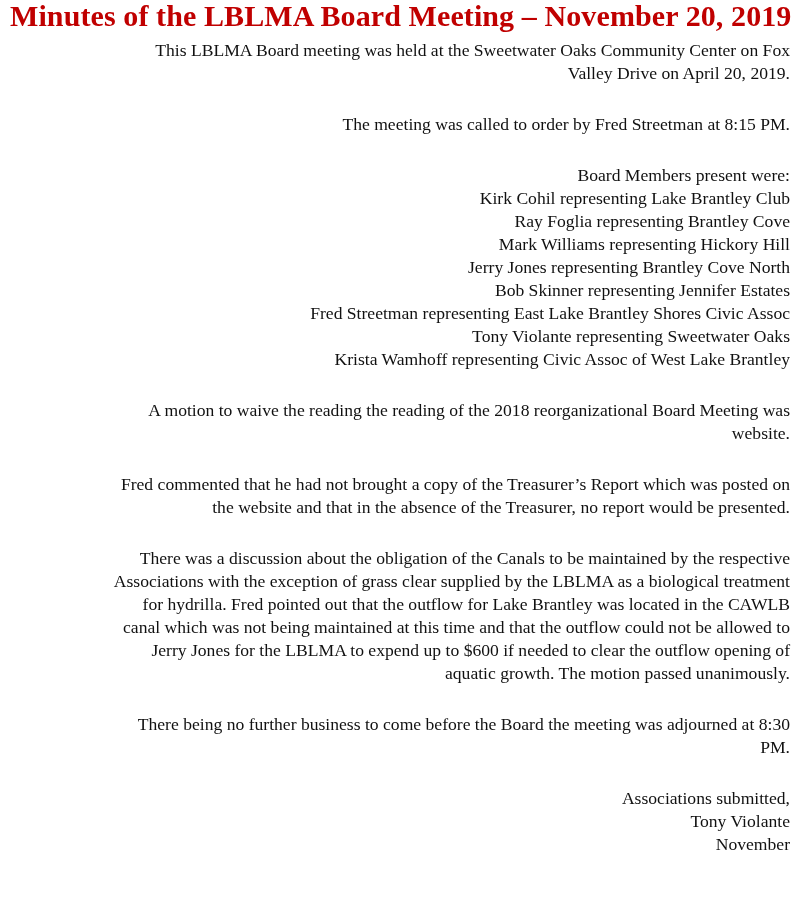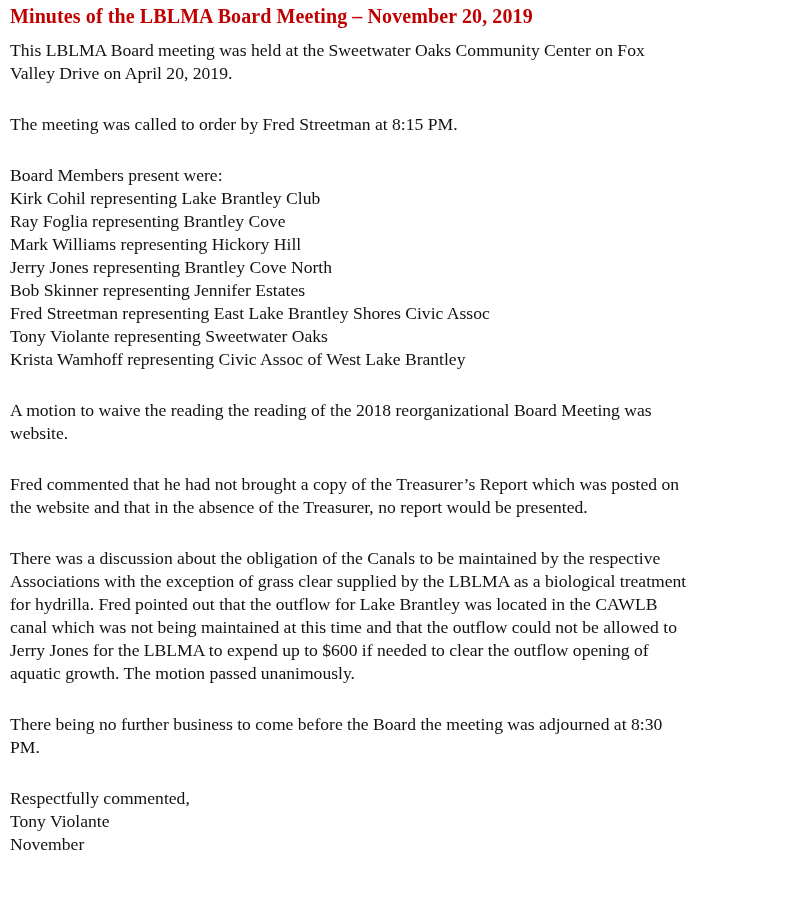--- a/index.html
+++ b/index.html
@@ -4,26 +4,27 @@
   <style>
     html, body { margin: 0; padding: 0; background: #ffffff; }
     body {
       width: 800px; height: 897px; overflow: hidden;
       font-family: "Liberation Serif", "DejaVu Serif", serif;
       color: #111111;
     }
     .page { position: relative; padding: 0 0 0 10px; }
     .title {
       margin: 0; padding-top: 3px;
-      font-size: 20px; font-weight: bold; color: #c00000;
+      font-size: 30px; font-weight: bold; color: #c00000;
       line-height: 26px; letter-spacing: 0.1px;
     }
     .para {
       margin: 0; font-size: 17.6px; line-height: 23px;
       width: 780px;
+      text-align: right;
     }
     .gap1 { margin-top: 10px; }
     .gap2 { margin-top: 28px; }
     .line { display: block; white-space: nowrap; }
   </style>
 </head>
 <body>
 
 <div class="page">
   <h1 class="title">Minutes of the LBLMA Board Meeting – November 20, 2019</h1>
@@ -65,17 +66,17 @@
     <span class="line">Jerry Jones for the LBLMA to expend up to $600 if needed to clear the outflow opening of</span>
     <span class="line">aquatic growth. The motion passed unanimously.</span>
   </p>
 
   <p class="para gap2">
     <span class="line">There being no further business to come before the Board the meeting was adjourned at 8:30</span>
     <span class="line">PM.</span>
   </p>
 
   <div class="para gap2">
-    <span class="line">Respectfully commented,</span>
+    <span class="line">Associations submitted,</span>
     <span class="line">Tony Violante</span>
     <span class="line">November</span>
   </div>
 </div>
 
 </body></html>

